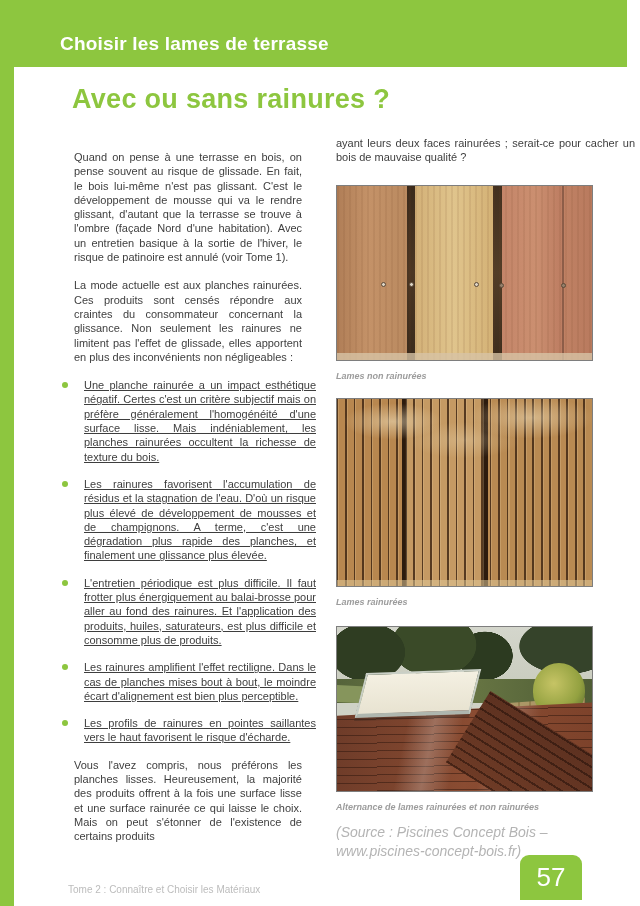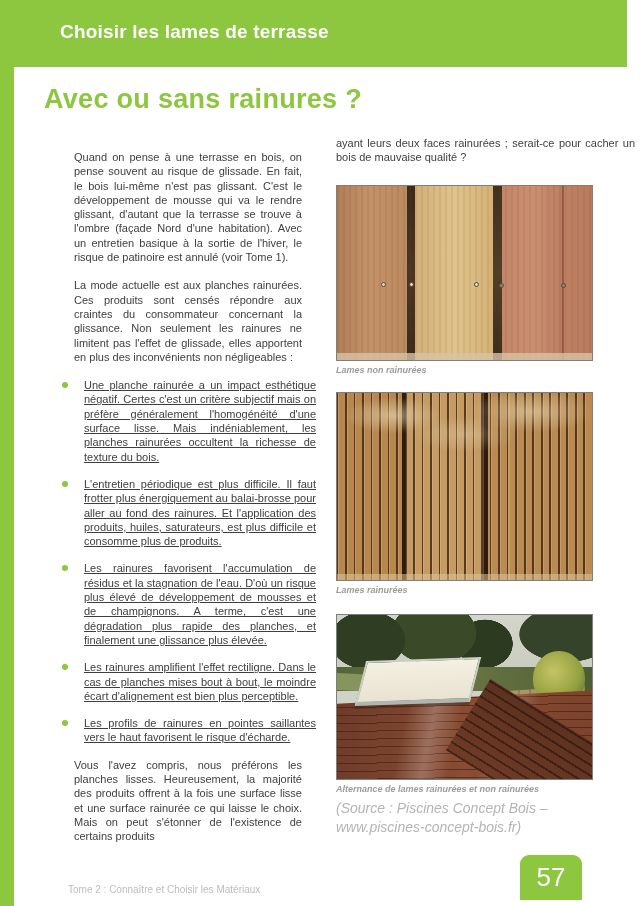--- a/index.html
+++ b/index.html
@@ -7,39 +7,39 @@
     --text:#3e3e3e;
     --caption:#9c9c9c;
     --footer:#bcbcbc;
   }
   *{margin:0;padding:0;box-sizing:border-box;}
   body{background:#fff;font-family:"Liberation Sans","DejaVu Sans",sans-serif;}
   .page{position:relative;width:640px;height:906px;background:#ffffff;overflow:hidden;}
 
   .left-strip{position:absolute;left:0;top:0;width:14px;height:906px;background:var(--green);}
   .header-bar{position:absolute;left:0;top:0;width:627px;height:67px;background:var(--green);
-    display:flex;align-items:flex-end;padding:0 0 24px 60px;}
+    display:flex;align-items:flex-end;padding:0 0 12px 60px;}
   .header-bar span{color:#fff;font-size:19px;font-weight:bold;letter-spacing:.2px;}
 
-  .page-title{position:absolute;left:44px;top:84px;color:var(--green);font-size:27px;font-weight:bold;letter-spacing:.3px;}
+  .page-title{position:absolute;left:72px;top:84px;color:var(--green);font-size:27px;font-weight:bold;letter-spacing:.3px;}
 
   .col-left{position:absolute;left:60px;top:136px;width:256px;color:var(--text);
     font-size:11px;line-height:1.3;text-align:justify;}
   .col-left p{margin:14px;}
   .col-left p + p, .col-left .bullet + p{margin-top:13px;}
   .bullet{position:relative;padding-left:24px;margin-top:13px;text-align:justify;text-decoration:underline;}
   .bullet .dot{position:absolute;left:2px;top:4px;width:6px;height:6px;border-radius:50%;background:var(--green);}
 
   .col-right{position:absolute;left:336px;top:136px;width:299px;color:var(--text);
     font-size:11px;line-height:1.3;}
   .col-right .intro{text-align:justify;}
 
   .figure{margin:0;}
   .fig1{margin-top:20px;} .fig2{margin-top:16px;} .fig3{margin-top:18px;}
-  .caption{margin-top:4px;font-size:9px;font-style:italic;font-weight:bold;color:var(--caption);line-height:1.25;}
+  .caption{margin-top:10px;font-size:9px;font-style:italic;font-weight:bold;color:var(--caption);line-height:1.25;}
   .caption-src{font-size:14px;font-style:italic;color:#b4b4b4;text-align:left;line-height:1.3;font-weight:normal;}
 
   .photo{position:relative;width:257px;border:1px solid #7e7e7e;overflow:hidden;}
 
   
   .photo1{height:176px;background:#b3845c;box-shadow:inset 0 3px 4px rgba(0,0,0,.3);}
   .photo1 .grain{position:absolute;inset:0;
     background:repeating-linear-gradient(90deg,rgba(110,65,35,.10) 0 2px,transparent 2px 6px);}
   .plank{position:absolute;top:0;height:100%;}
   .plank-a{left:0;width:70px;background:linear-gradient(90deg,#b07e57,#c49268 45%,#ba8a60);}
@@ -118,25 +118,25 @@
   <div class="col-left">
     <p>Quand on pense à une terrasse en bois, on pense souvent au risque de glissade. En fait, le bois lui-même n'est pas glissant. C'est le développement de mousse qui va le rendre glissant, d'autant que la terrasse se trouve à l'ombre (façade Nord d'une habitation). Avec un entretien basique à la sortie de l'hiver, le risque de patinoire est annulé (voir Tome 1).</p>
     <p>La mode actuelle est aux planches rainurées. Ces produits sont censés répondre aux craintes du consommateur concernant la glissance. Non seulement les rainures ne limitent pas l'effet de glissade, elles apportent en plus des inconvénients non négligeables :</p>
 
     <div class="bullet">
       <span class="dot"></span>
       <span>Une planche rainurée a un impact esthétique négatif. Certes c'est un critère subjectif mais on préfère généralement l'homogénéité d'une surface lisse. Mais indéniablement, les planches rainurées occultent la richesse de texture du bois.</span>
     </div>
     <div class="bullet">
       <span class="dot"></span>
+      <span>Les rainures favorisent l'accumulation de résidus et la stagnation de l'eau. D'où un risque plus élevé de développement de mousses et de champignons. A terme, c'est une dégradation plus rapide des planches, et finalement une glissance plus élevée.</span>
+    </div>
+    <div class="bullet">
+      <span class="dot"></span>
       <span>L'entretien périodique est plus difficile. Il faut frotter plus énergiquement au balai-brosse pour aller au fond des rainures. Et l'application des produits, huiles, saturateurs, est plus difficile et consomme plus de produits.</span>
-    </div>
-    <div class="bullet">
-      <span class="dot"></span>
-      <span>Les rainures favorisent l'accumulation de résidus et la stagnation de l'eau. D'où un risque plus élevé de développement de mousses et de champignons. A terme, c'est une dégradation plus rapide des planches, et finalement une glissance plus élevée.</span>
     </div>
     <div class="bullet">
       <span class="dot"></span>
       <span>Les rainures amplifient l'effet rectiligne. Dans le cas de planches mises bout à bout, le moindre écart d'alignement est bien plus perceptible.</span>
     </div>
     <div class="bullet">
       <span class="dot"></span>
       <span>Les profils de rainures en pointes saillantes vers le haut favorisent le risque d'écharde.</span>
     </div>
 

